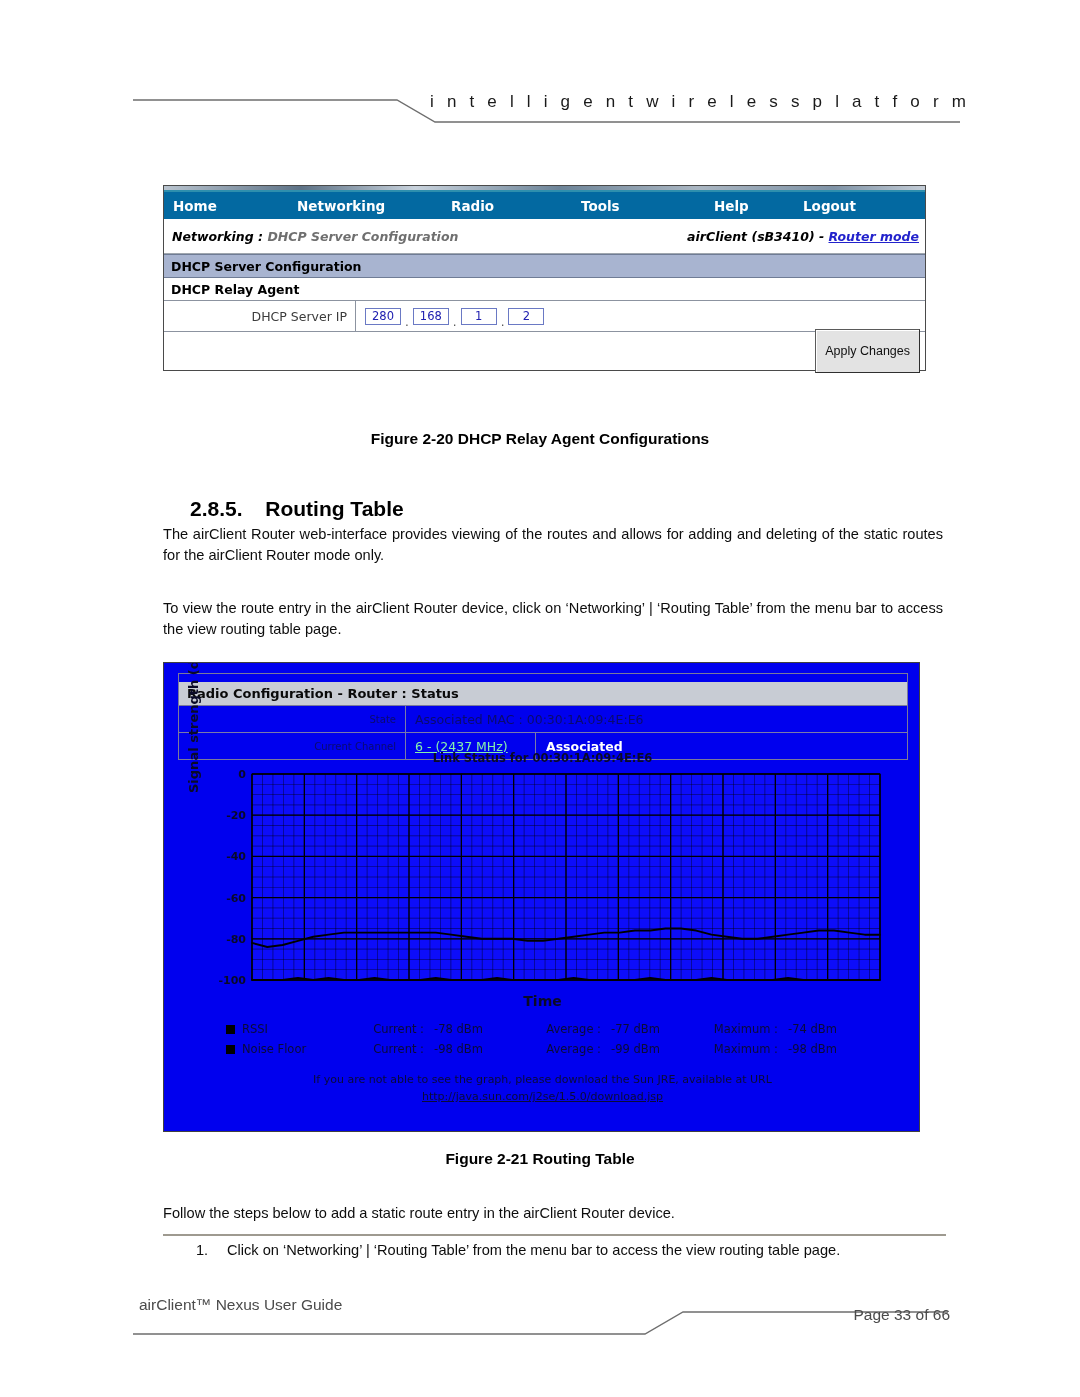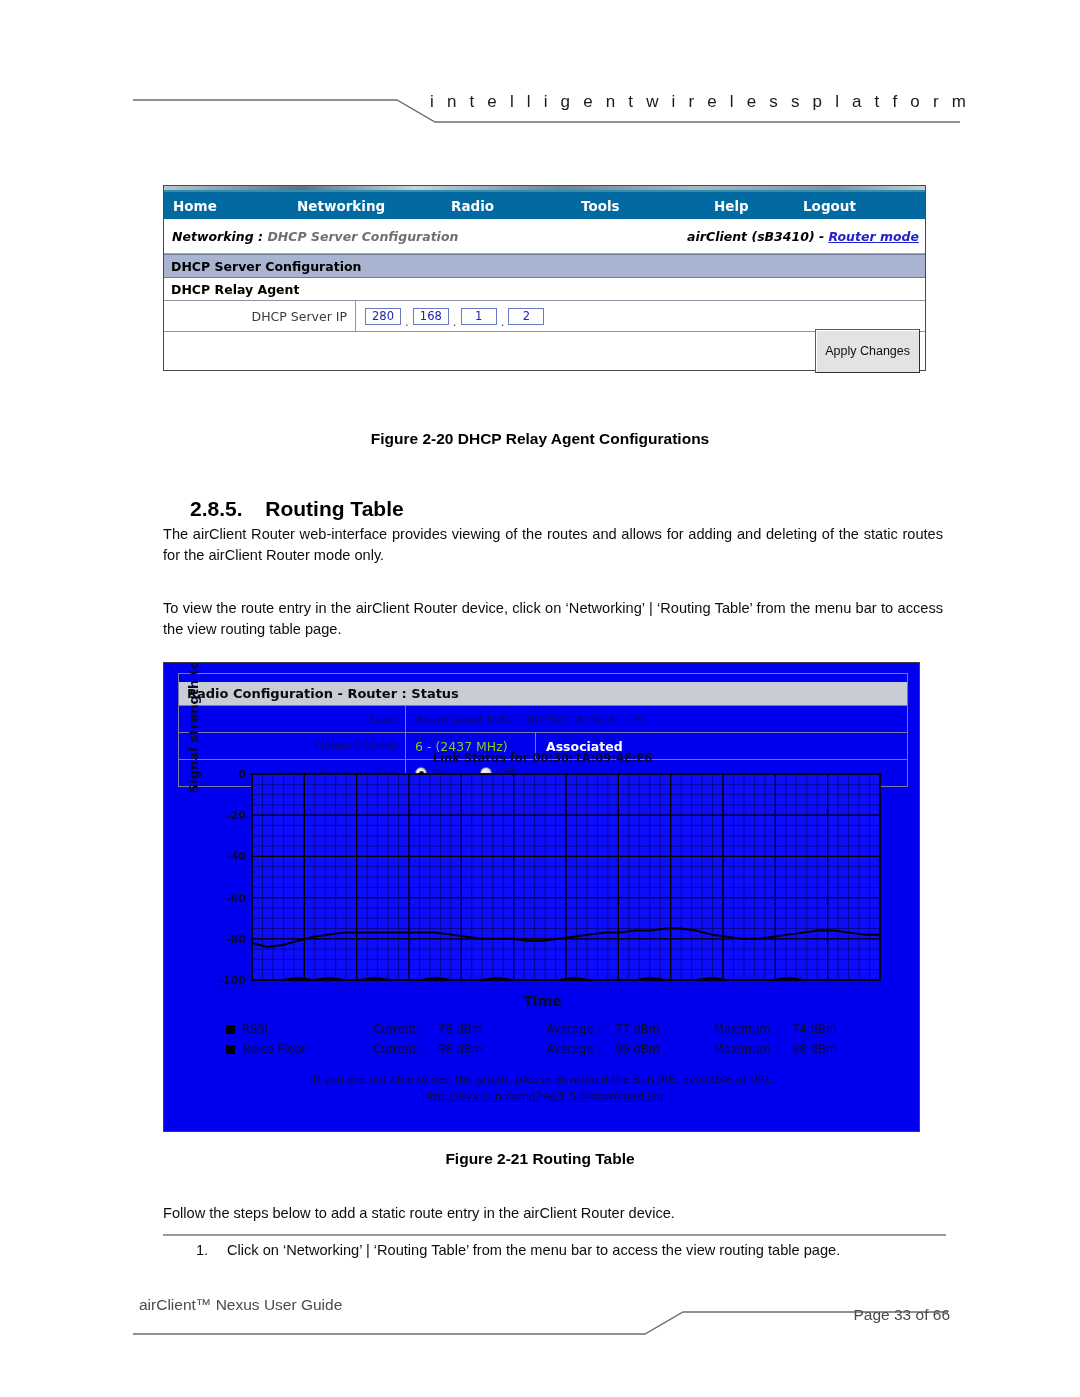--- a/index.html
+++ b/index.html
@@ -294,22 +294,23 @@
   .s2-val.split { padding-left: 0; }
   .s2-cellA {
     width: 130px;
     min-width: 130px;
     display: flex;
     align-items: center;
     padding-left: 9px;
     border-right: 1px solid #7a7aa8;
     box-sizing: border-box;
     font-size: 12.5px;
-    color: #84cc16;
+    color: #86efac;
     align-self: stretch;
+    text-decoration: underline;
   }
   .s2-cellB {
     display: flex;
     align-items: center;
     padding-left: 10px;
     font-size: 12.5px;
     font-weight: bold;
     color: #ffffff;
   }
   .tone-opt {
@@ -504,33 +505,20 @@
     </div>
 
     <div class="s2-row">
       <div class="s2-lab">Current Channel</div>
       <div class="s2-val split">
         <div class="s2-cellA">6 - (2437 MHz)</div>
         <div class="s2-cellB">Associated</div>
       </div>
     </div>
 
-    <div class="s2-row">
-      <div class="s2-lab">Antenna Alignment Tone</div>
-      <div class="s2-val">
-        <label class="tone-opt">
-          <span class="tone-dot sel"></span>
-          <span>On</span>
-        </label>
-        <label class="tone-opt">
-          <span class="tone-dot"></span>
-          <span>Off</span>
-        </label>
-      </div>
-    </div>
   </div>
 
   <div class="chart-title">Link Status for 00:30:1A:09:4E:E6</div>
   <div class="ylabel">Signal strength (dBm)</div>
 
   <div class="plot-wrap">
     <svg id="chart-svg" width="670" height="220">
         <rect x="40" y="6" width="628" height="206" fill="#0d0dfa" stroke="#000" stroke-width="1"></rect>
         <line x1="40" y1="6" x2="40" y2="212" stroke="#000" stroke-width="0.55" opacity="0.75"></line>
         <line x1="50.46666666666667" y1="6" x2="50.46666666666667" y2="212" stroke="#000" stroke-width="0.55" opacity="0.75"></line>

